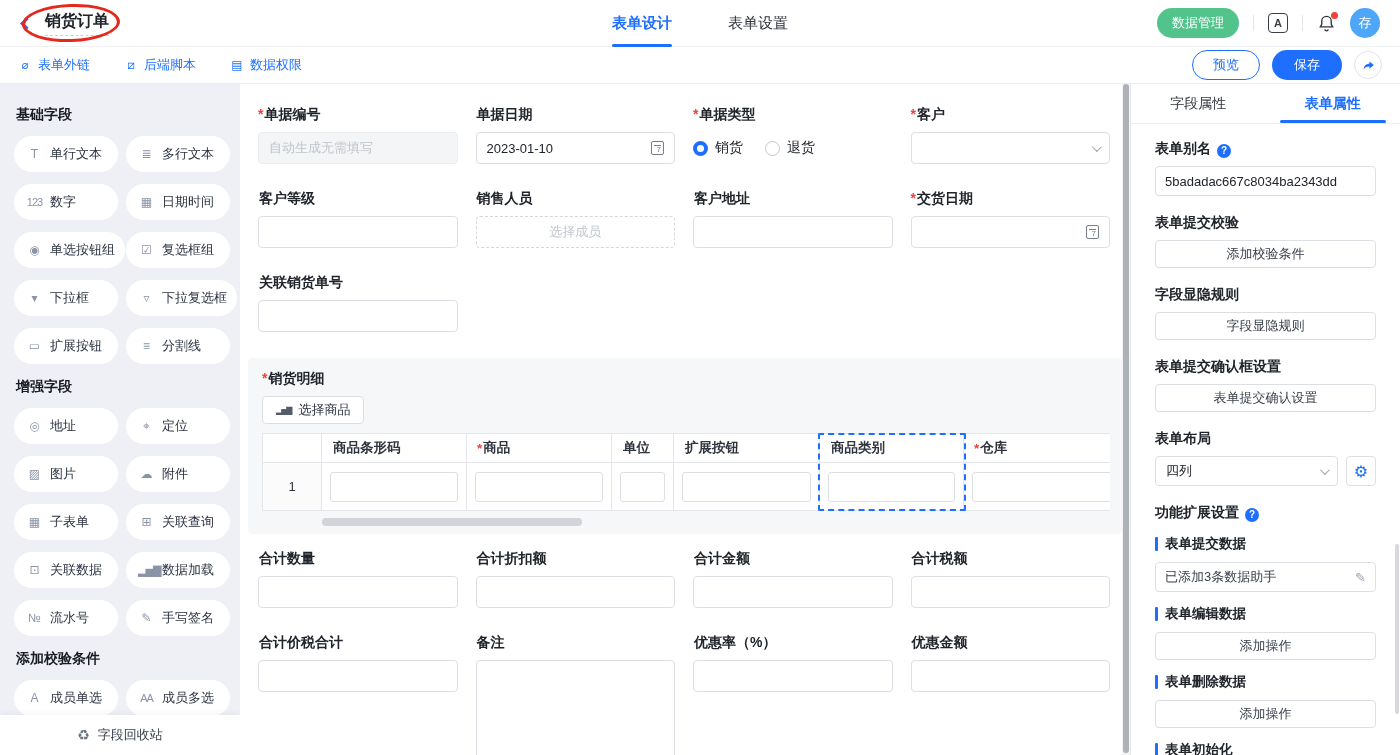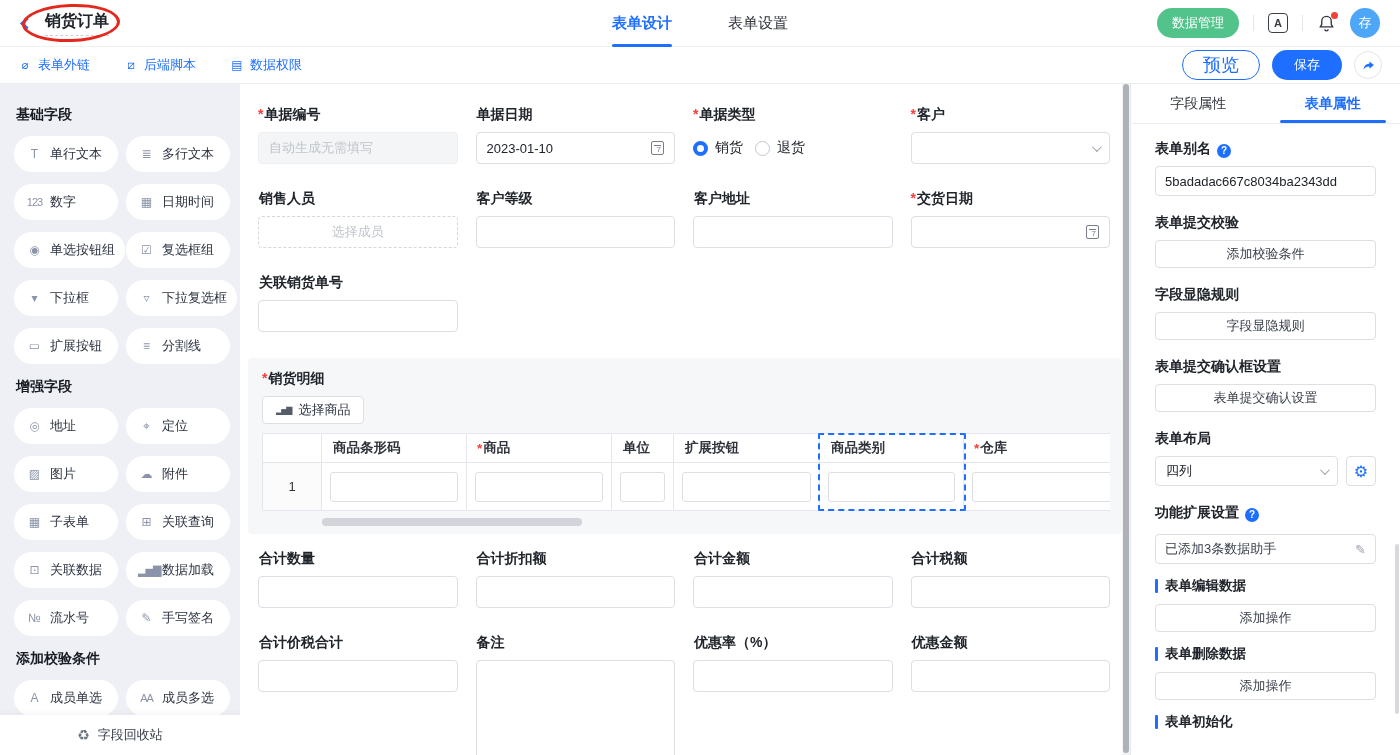--- a/index.html
+++ b/index.html
@@ -21,21 +21,21 @@
   .book-icon { width:20px; height:20px; border:1.5px solid #3a3f47; border-radius:4px; display:flex; align-items:center; justify-content:center; font-size:11px; font-weight:600; color:#3a3f47; cursor:pointer; }
   .bell-wrap { position:relative; cursor:pointer; display:flex; }
   .bell-dot { position:absolute; right:-2px; top:-2px; width:7px; height:7px; background:#f2403b; border-radius:50%; }
   .avatar { width:30px; height:30px; border-radius:50%; background:#4da6f8; color:#fff; font-size:13px; display:flex; align-items:center; justify-content:center; cursor:pointer; }
 
   
   .toolbar { position:absolute; left:0; top:47px; right:0; height:37px; background:#fff; border-bottom:1px solid #ecedf0; display:flex; align-items:center; padding:0 18px; z-index:25; }
   .tlink { display:flex; align-items:center; gap:6px; color:#1e6fff; font-size:13px; margin-right:34px; cursor:pointer; }
   .tlink .g { font-size:12px; width:14px; text-align:center; }
   .tright { margin-left:auto; display:flex; align-items:center; gap:12px; }
-  .btn-preview { height:30px; padding:0 20px; border:1px solid #1e6fff; color:#1e6fff; background:#fff; border-radius:16px; font-size:18px; cursor:pointer; }
+  .btn-preview { height:30px; padding:0 20px; border:1px solid #1e6fff; color:#1e6fff; background:#fff; border-radius:16px; font-size:13px; cursor:pointer; }
   .btn-save { height:30px; padding:0 22px; border:none; color:#fff; background:#1e6fff; border-radius:16px; font-size:13px; cursor:pointer; }
   .share-btn { width:28px; height:28px; border:1px solid #e2e4e8; border-radius:50%; background:#fff; display:flex; align-items:center; justify-content:center; cursor:pointer; }
 
   
   .sidebar { position:absolute; left:0; top:84px; bottom:0; width:260px; background:#eef0f5; padding:12px 14px 0 14px; overflow:hidden; }
   .sec-title { font-size:14px; font-weight:700; color:#171b22; margin:10px 0 12px 2px; }
   .item-grid { display:grid; grid-template-columns:104px 104px; column-gap:8px; row-gap:12px; margin-bottom:14px; }
   .f-item { height:36px; min-width:100%; width:max-content; background:#fff; border-radius:18px; display:flex; align-items:center; padding:0 10px 0 12px; gap:7px; font-size:13px; color:#2b3240; white-space:nowrap; cursor:grab; }
   .f-item .g { color:#8a93a8; font-size:12px; width:17px; flex:none; text-align:center; }
   .f-item .g.tiny { font-size:11px; letter-spacing:-1px; }
@@ -48,21 +48,21 @@
   .field { margin-bottom:24px; }
   .flabel { font-size:14px; font-weight:600; color:#20242b; height:20px; line-height:20px; margin-bottom:8px; white-space:nowrap; }
   .star { color:#f2403b; margin-right:1px; }
   .inp { height:32px; border:1px solid #dcdfe3; border-radius:4px; background:#fff; display:flex; align-items:center; padding:0 10px; font-size:13px; color:#20242b; position:relative; }
   .inp.disabled { background:#f4f5f7; border-color:#eceef1; color:#bfc4cc; }
   .inp .suffix { margin-left:auto; display:flex; align-items:center; }
   .cal { width:13px; height:14px; border:1px solid #787f8a; border-radius:2px; position:relative; font-size:8px; color:#787f8a; display:flex; align-items:flex-end; justify-content:flex-end; padding:0 2px 0 0; }
   .cal::before { content:""; position:absolute; left:2px; right:2px; top:3px; border-top:1px solid #787f8a; }
   .chev { width:7px; height:7px; border-right:1.5px solid #9aa1ad; border-bottom:1.5px solid #9aa1ad; transform:rotate(45deg) translateY(-2px); }
   .dashed-box { height:32px; border:1px dashed #d4d8de; border-radius:4px; display:flex; align-items:center; justify-content:center; font-size:13px; color:#c0c5cd; cursor:pointer; }
-  .radio-row { height:32px; display:flex; align-items:center; gap:12px; }
+  .radio-row { height:32px; display:flex; align-items:center; gap:22px; }
   .radio { display:flex; align-items:center; gap:7px; font-size:14px; color:#20242b; cursor:pointer; }
   .rdot { width:15px; height:15px; border-radius:50%; border:1.5px solid #c2c7cf; background:#fff; }
   .radio.on .rdot { border:4.5px solid #1e6fff; }
   .txtarea { height:140px; border:1px solid #dcdfe3; border-radius:4px; background:#fff; }
 
   
   .subform { grid-column:1 / -1; background:#f6f7f9; border-radius:4px; margin:2px -12px 14px -10px; padding:10px 12px 8px 14px; }
   .sf-btn { margin-top:5px; height:28px; width:max-content; background:#fff; border:1px solid #dcdfe3; border-radius:4px; display:flex; align-items:center; gap:7px; padding:0 13px; font-size:13px; color:#2b3240; cursor:pointer; }
   .sf-btn .g { font-size:8px; letter-spacing:-1px; color:#555c68; }
   .tblwrap { margin-top:9px; position:relative; overflow:hidden; }
@@ -307,29 +307,29 @@
     <div class="field">
       <div class="flabel"><span class="star">*</span><span>客户</span></div>
       <div class="inp">
           <span class="suffix">
             <span class="chev"></span>
           </span>
         </div>
     </div>
 
     <div class="field">
+      <div class="flabel"><span class="star"></span><span>客户等级</span></div>
+      <div class="inp"></div>
+    </div>
+
+    <div class="field">
       <div class="flabel"><span class="star"></span><span>销售人员</span></div>
       <div class="dashed-box">
           <span>选择成员</span>
         </div>
-    </div>
-
-    <div class="field">
-      <div class="flabel"><span class="star"></span><span>客户等级</span></div>
-      <div class="inp"></div>
     </div>
 
     <div class="field">
       <div class="flabel"><span class="star"></span><span>客户地址</span></div>
       <div class="inp"></div>
     </div>
 
     <div class="field">
       <div class="flabel"><span class="star">*</span><span>交货日期</span></div>
       <div class="inp">
@@ -483,20 +483,21 @@
       </div>
     </div>
 
     <div class="pgroup">
       <div class="plabel">
           <span>功能扩展设置</span>
           <span class="help"></span>
         </div>
 
       <div class="ext-sec">
+        <div class="bar-label">表单提交数据</div>
         <div class="pvalbox">
           <span>已添加3条数据助手</span>
           <span class="edit">✎</span>
         </div>
       </div>
 
       <div class="ext-sec">
         <div class="bar-label">表单编辑数据</div>
         <div class="pbtn">添加操作</div>
       </div>

